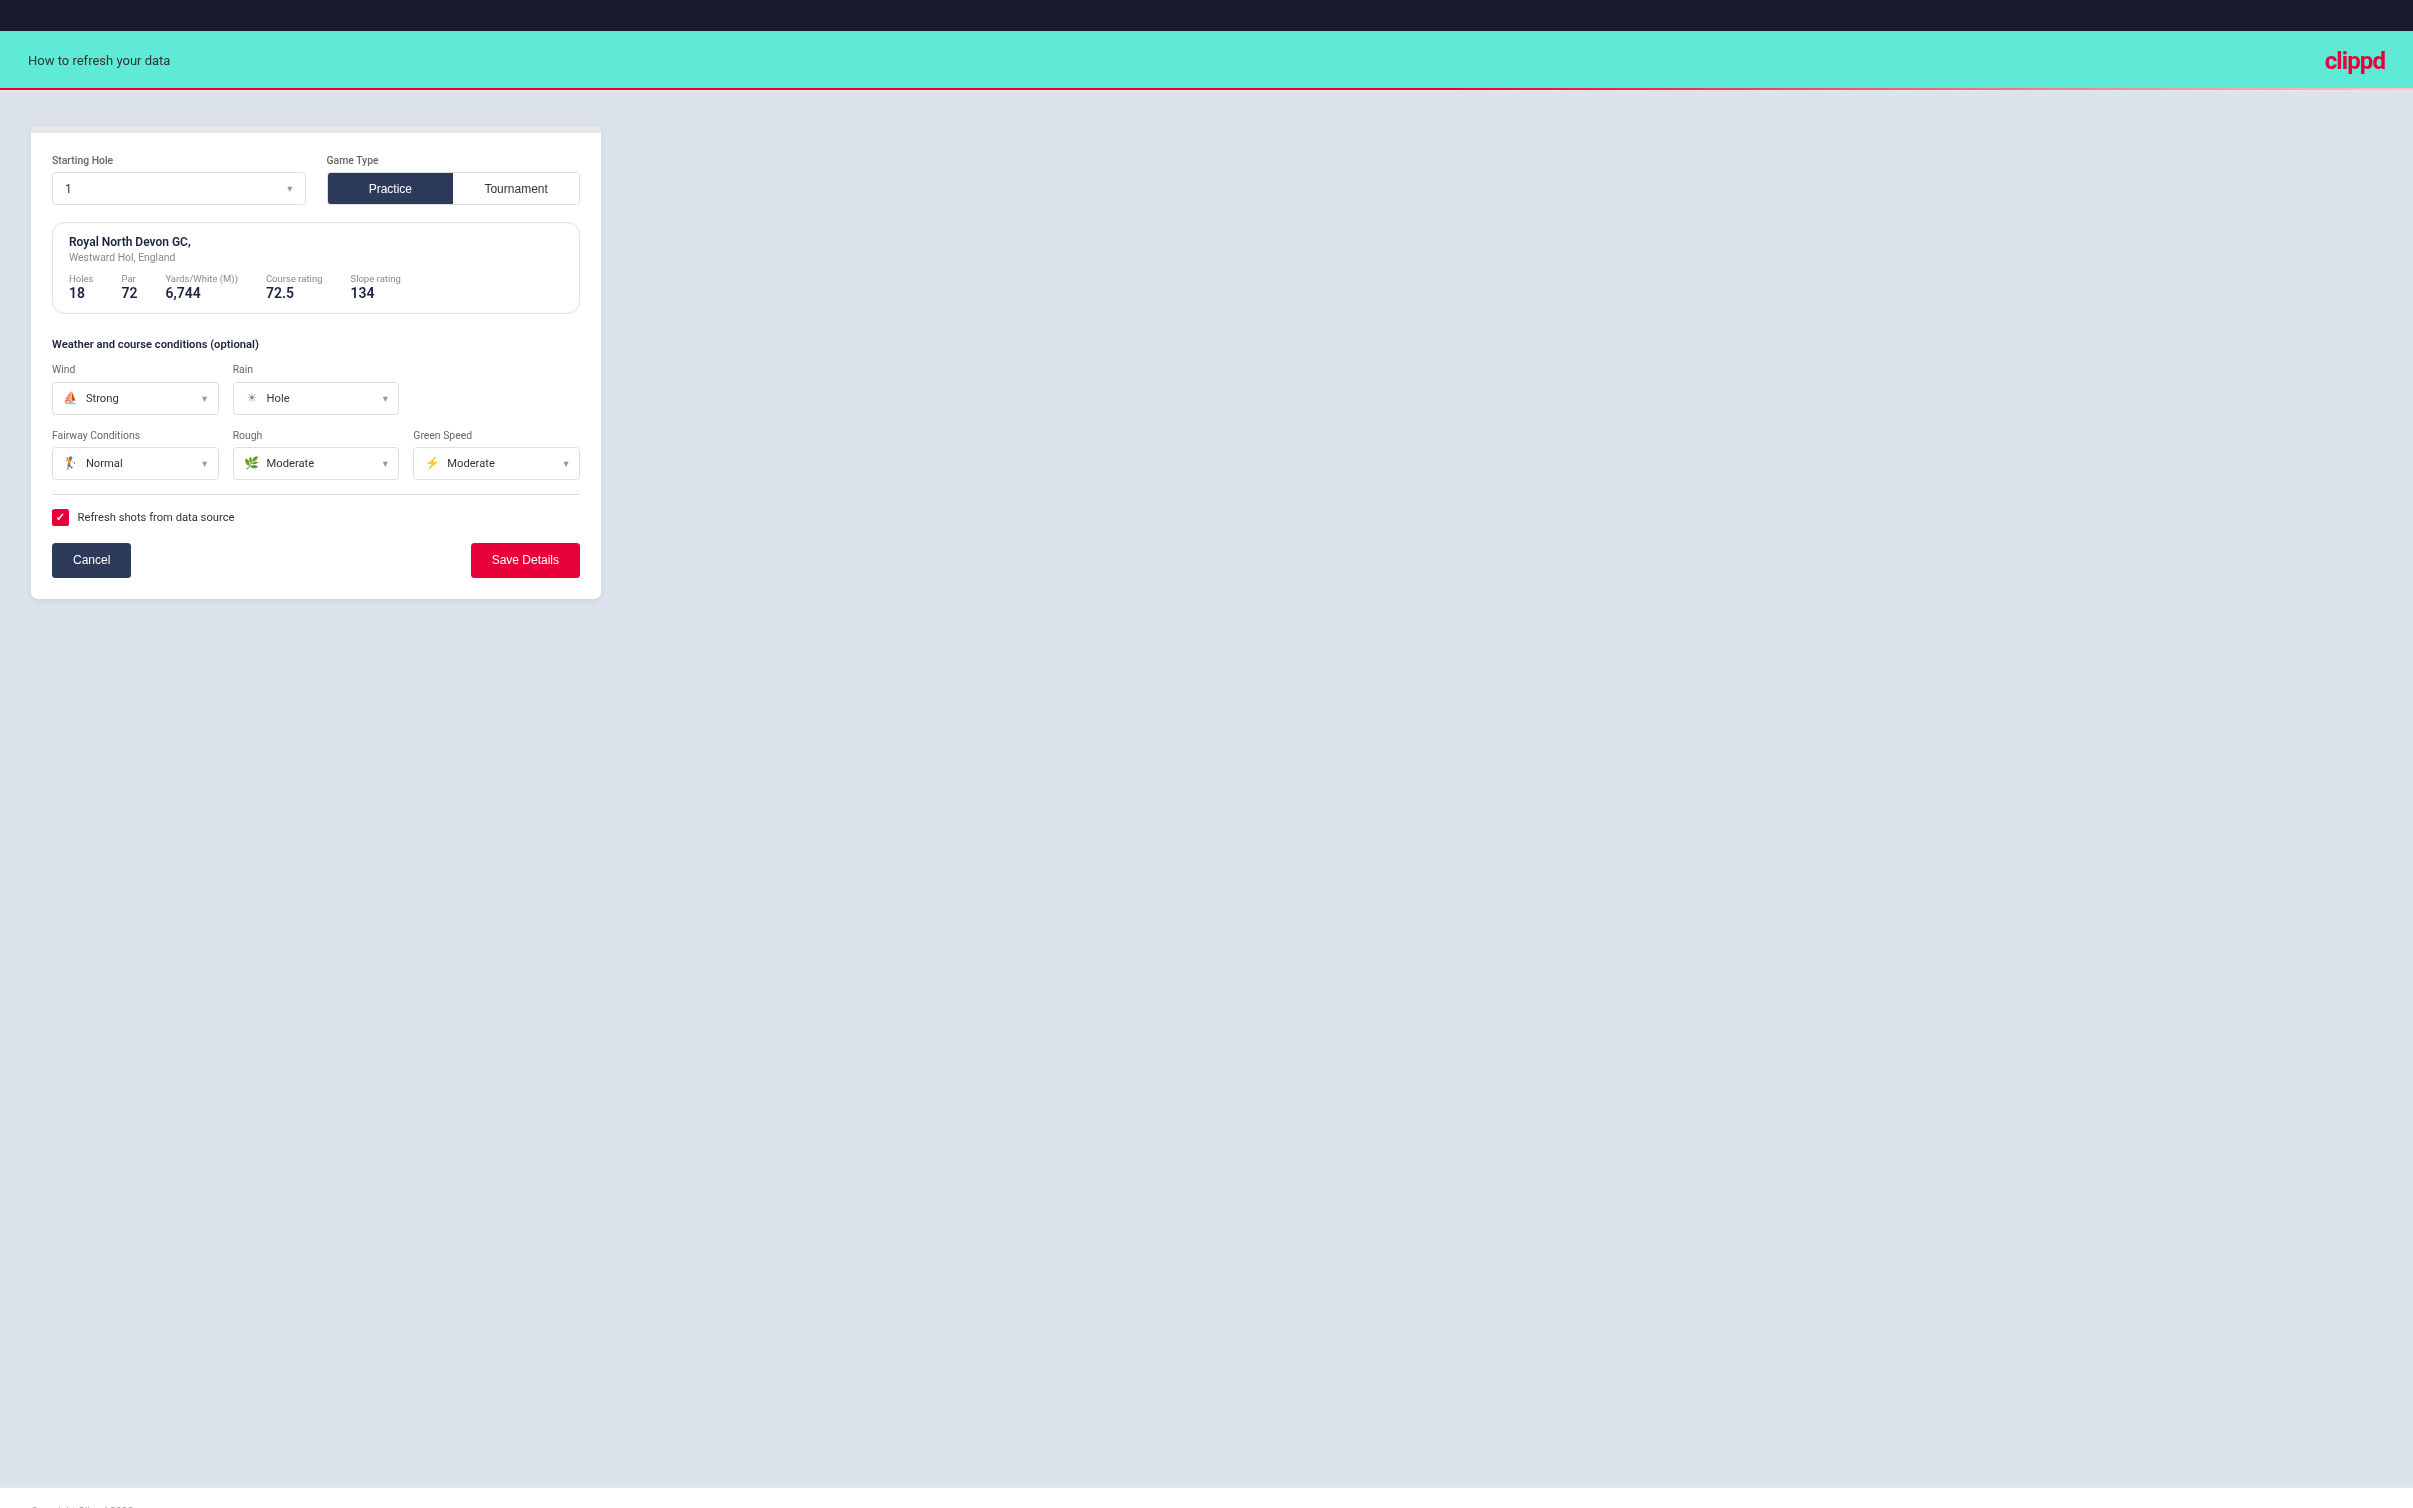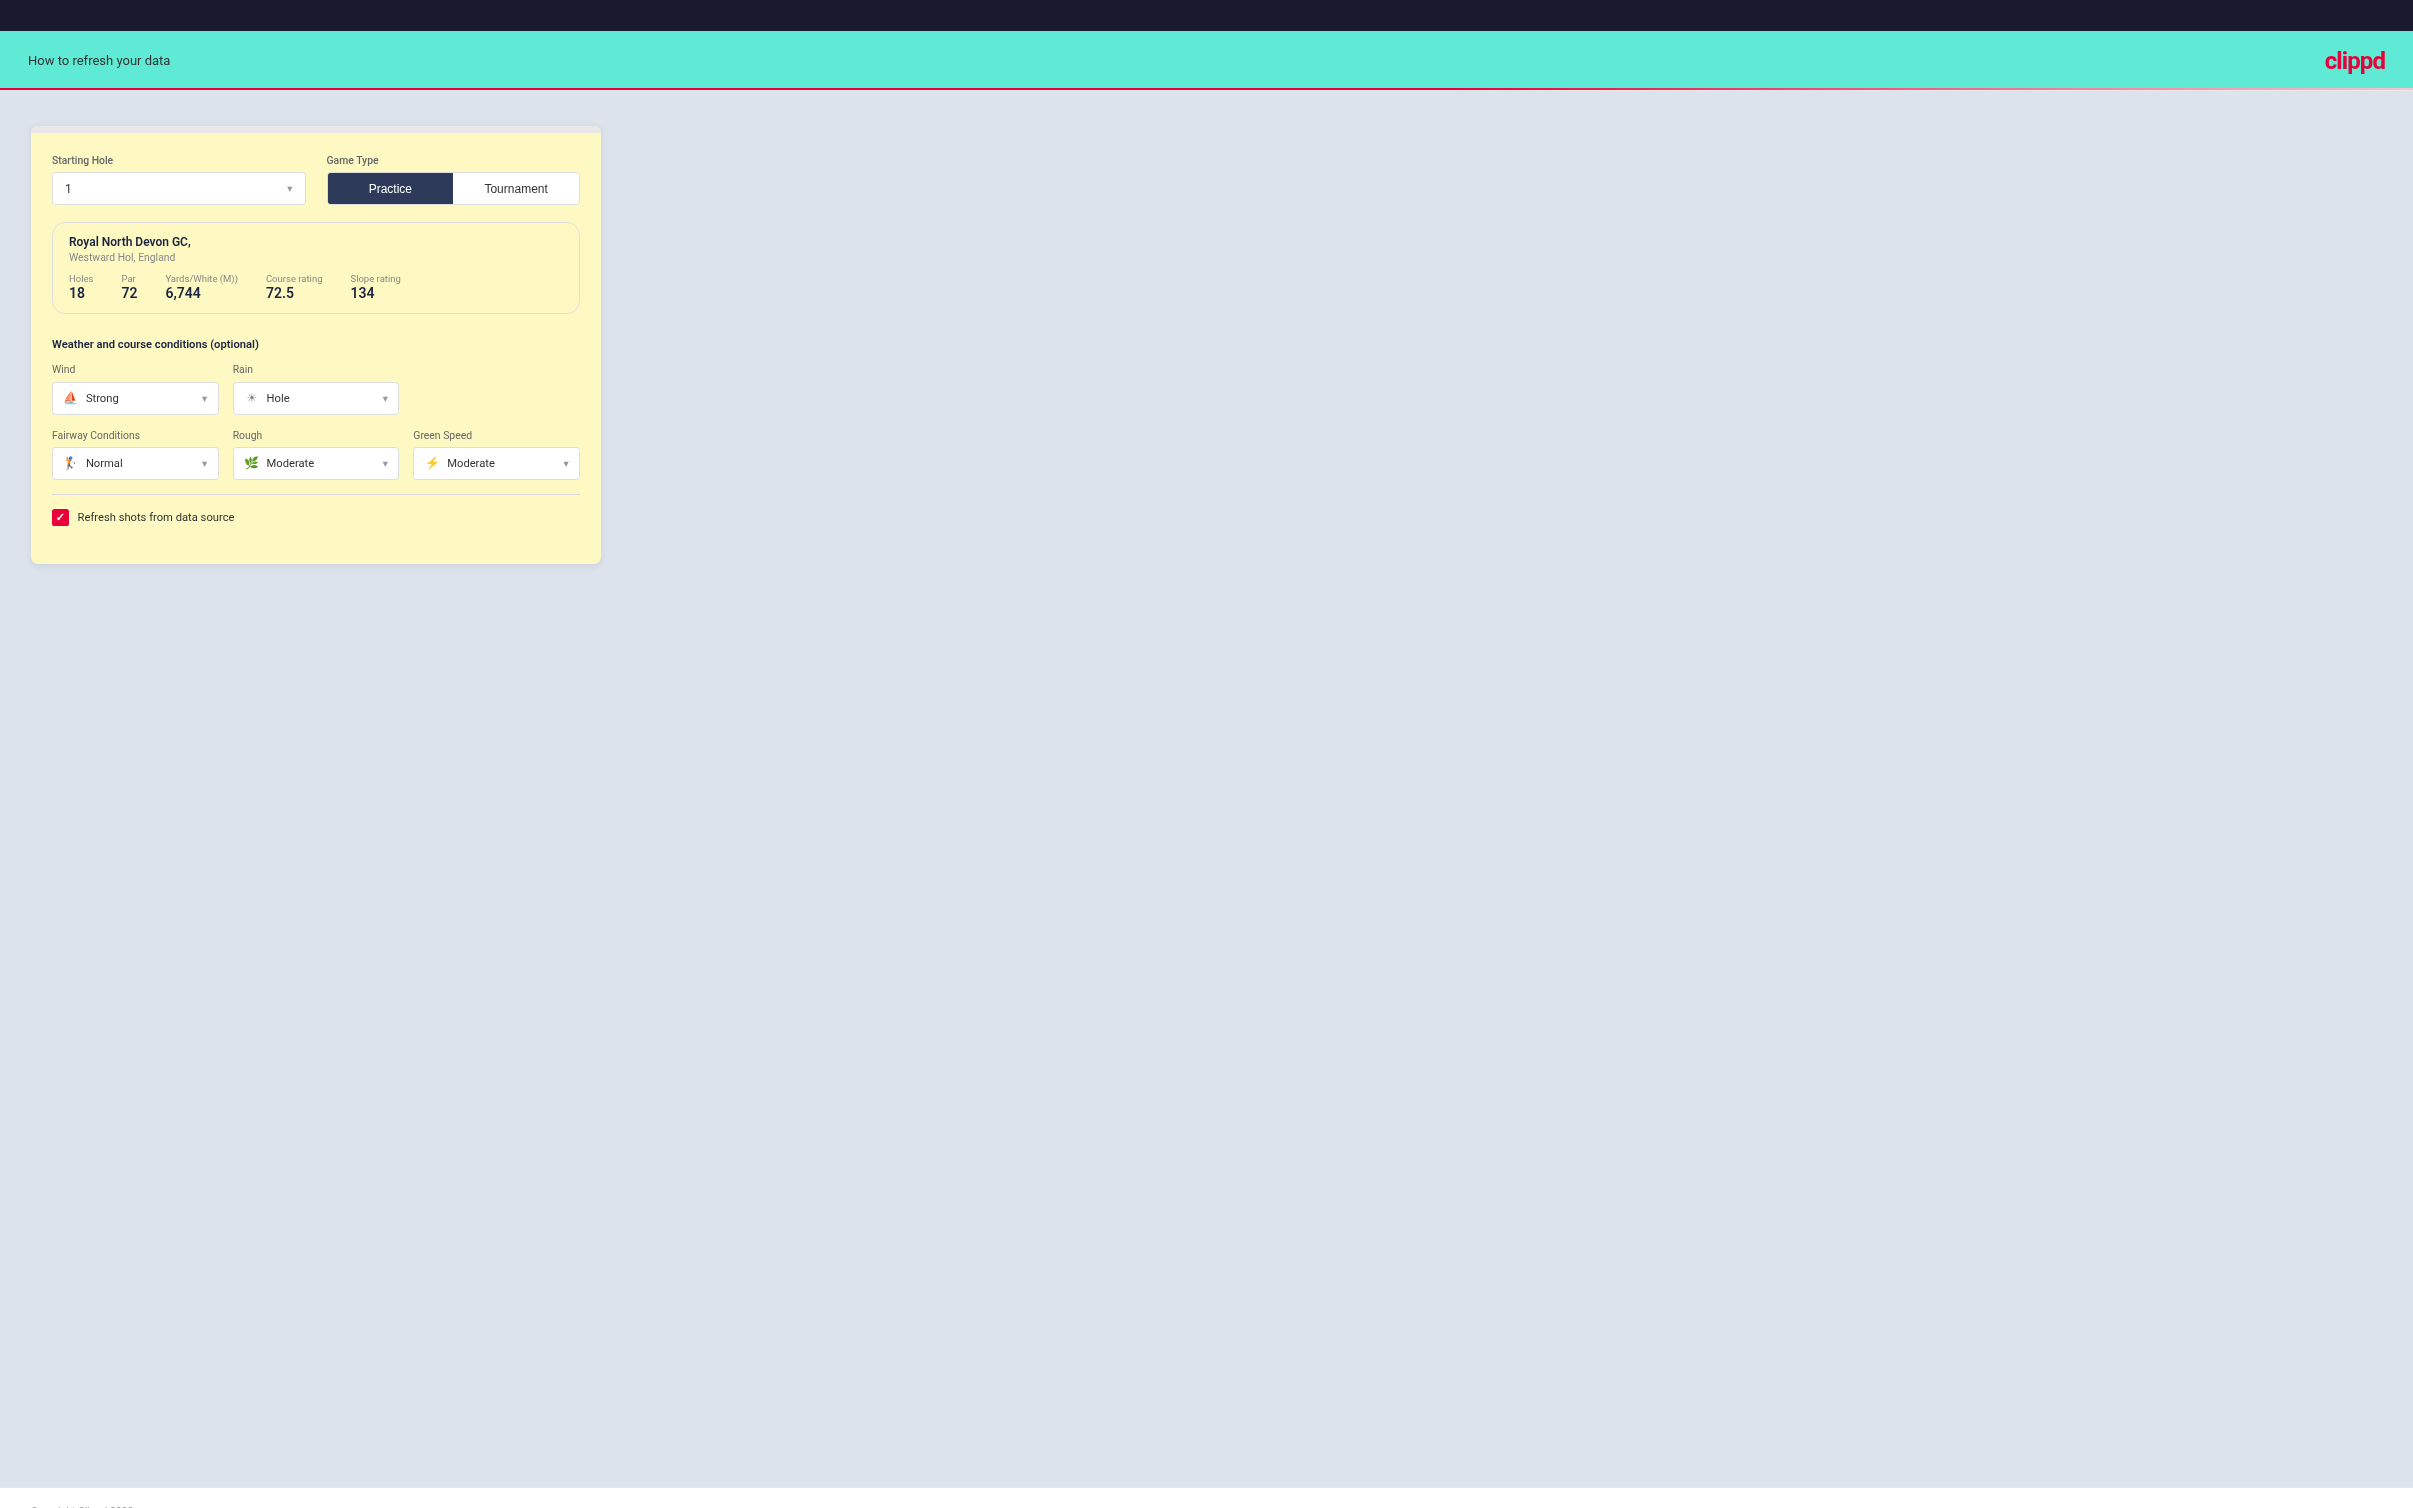--- a/index.html
+++ b/index.html
@@ -69,21 +69,21 @@
       margin-bottom: 28px;
     }
 
     .content-area {
       display: flex;
       gap: 41px;
       align-items: flex-start;
     }
 
     .form-card {
-      background: #fef9c3;
+      background: #ffffff;
       border-radius: 7px;
       padding: 0;
       width: 570px;
       flex-shrink: 0;
       box-shadow: 0 1.7px 7px rgba(0,0,0,0.08);
       overflow: hidden;
     }
 
     .form-top-strip {
       height: 7px;
@@ -460,20 +460,24 @@
 
         <hr class="divider-line">
 
         <div class="checkbox-row">
           <div class="checkbox-custom">
             <span class="checkbox-check">✓</span>
           </div>
           <span class="checkbox-label">Refresh shots from data source</span>
         </div>
 
+        <div class="form-actions">
+          <button class="btn-cancel">Cancel</button>
+          <button class="btn-save">Save Details</button>
+        </div>
 
       </div>
     </div>
 
   </div>
 </div>
 
 <div class="footer">
   <span class="footer-text">Copyright Clippd 2022</span>
 </div>

